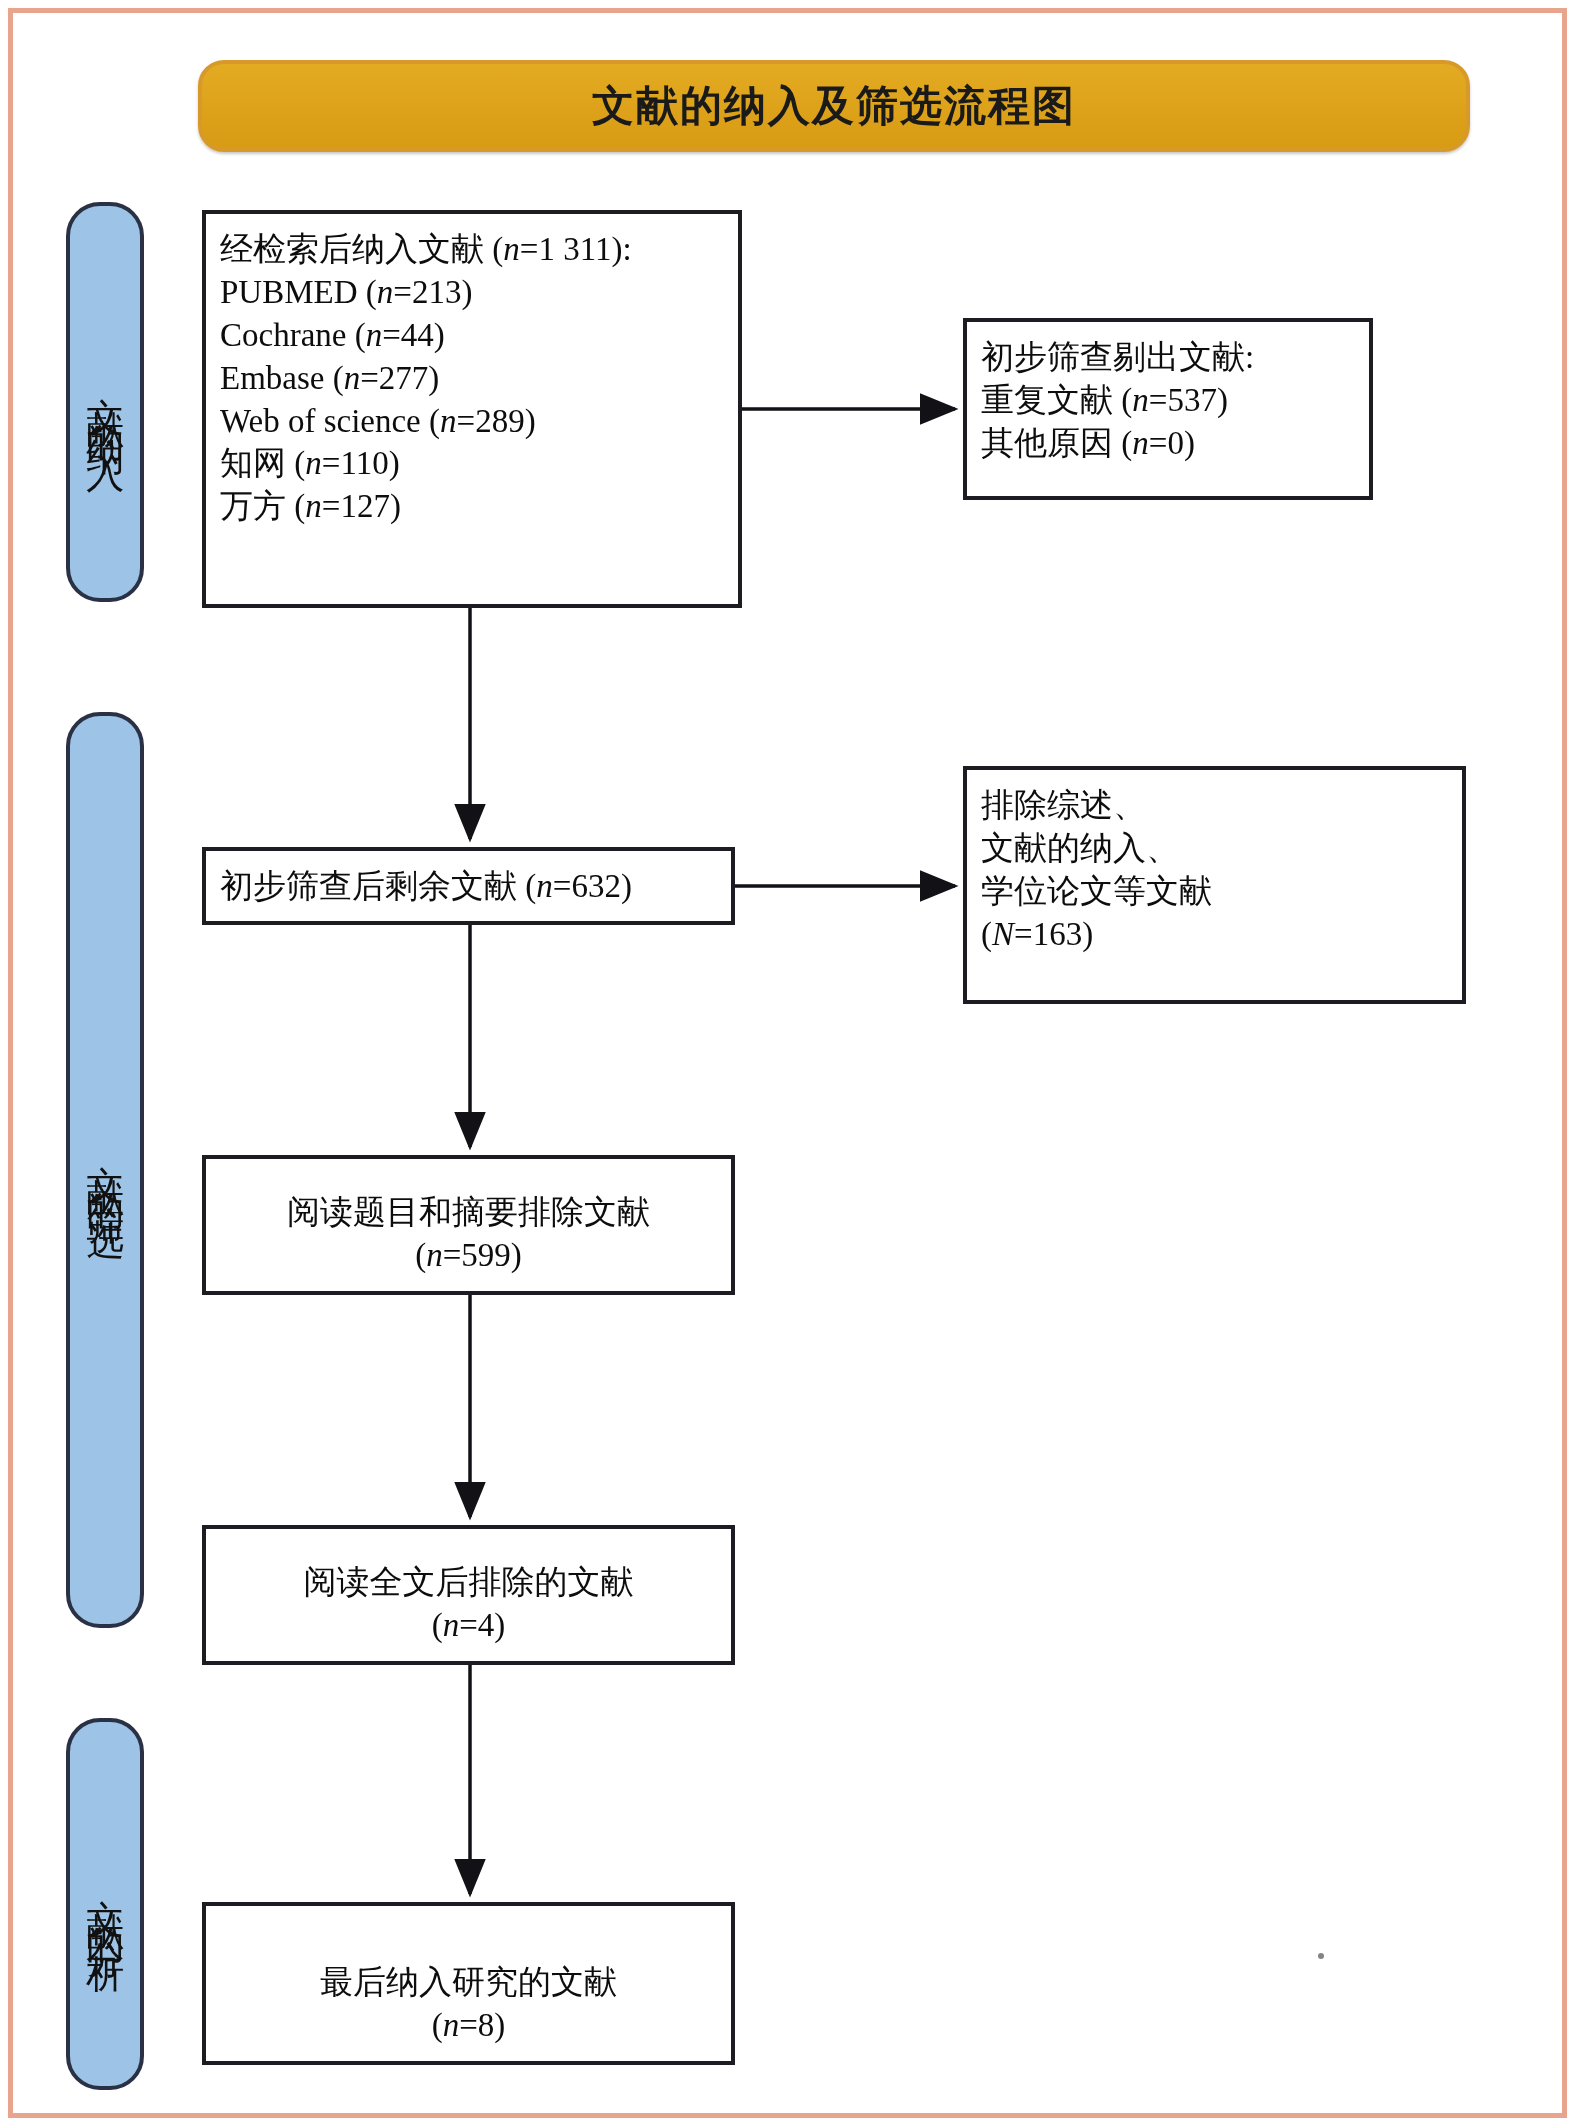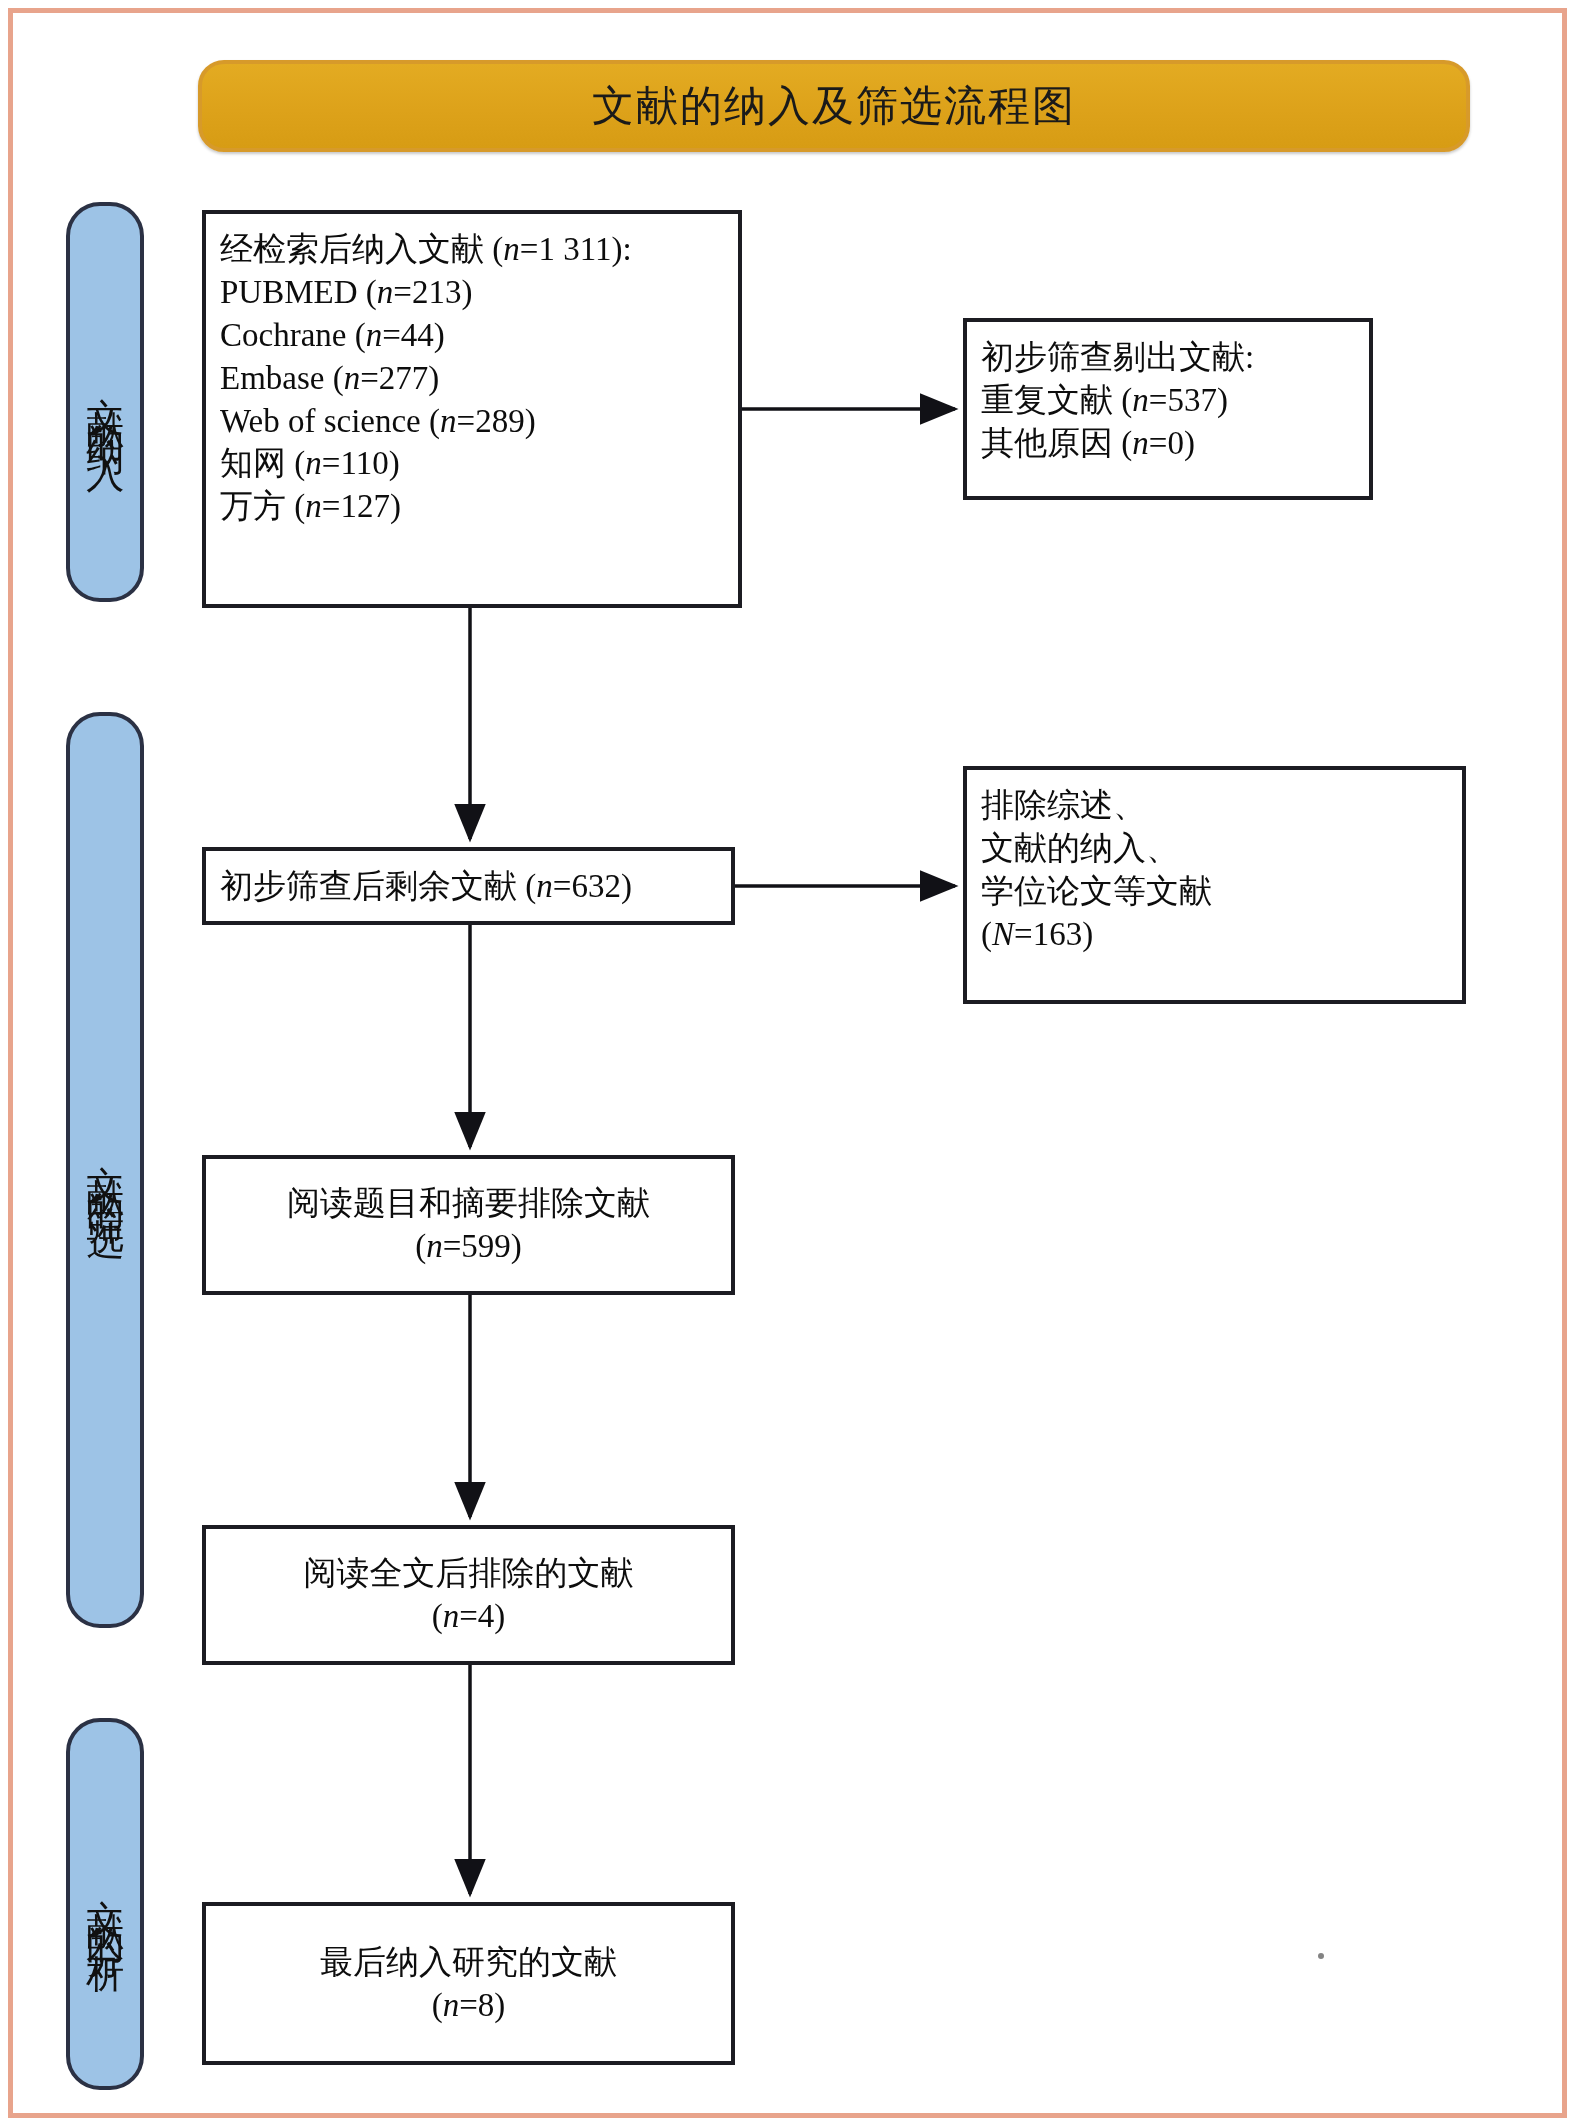--- a/index.html
+++ b/index.html
@@ -47,20 +47,21 @@
     display: flex;
     align-items: center;
     justify-content: center;
   }
   .title-banner .title-text {
     font-size: 42px;
     color: #1a1a1a;
     letter-spacing: 2px;
     white-space: nowrap;
     line-height: 1;
+    font-weight: bold;
   }
 
   
   .stage-pill {
     position: absolute;
     background: #9dc3e6;
     border: 4px solid #2b3144;
     border-radius: 34px;
     box-sizing: border-box;
     display: flex;
@@ -91,21 +92,21 @@
     color: #0d0d0d;
     line-height: 1.30;
   }
   .flow-box .line { white-space: nowrap; }
   .flow-box.center-text { text-align: center; }
   .flow-box.center-text .inner {
     height: 100%;
     display: flex;
     flex-direction: column;
     align-items: center;
-    justify-content: center;
+    justify-content: flex-end;
   }
   em.var {
     font-style: italic;
   }
 
   #box-search     { left: 202px;  top: 210px;  width: 540px;  height: 398px; }
   #box-dup        { left: 963px;  top: 318px;  width: 410px;  height: 182px; }
   #box-remaining  { left: 202px;  top: 847px;  width: 533px;  height: 78px;  }
   #box-exclude2   { left: 963px;  top: 766px;  width: 503px;  height: 238px; }
   #box-titleabs   { left: 202px;  top: 1155px; width: 533px;  height: 140px; }

